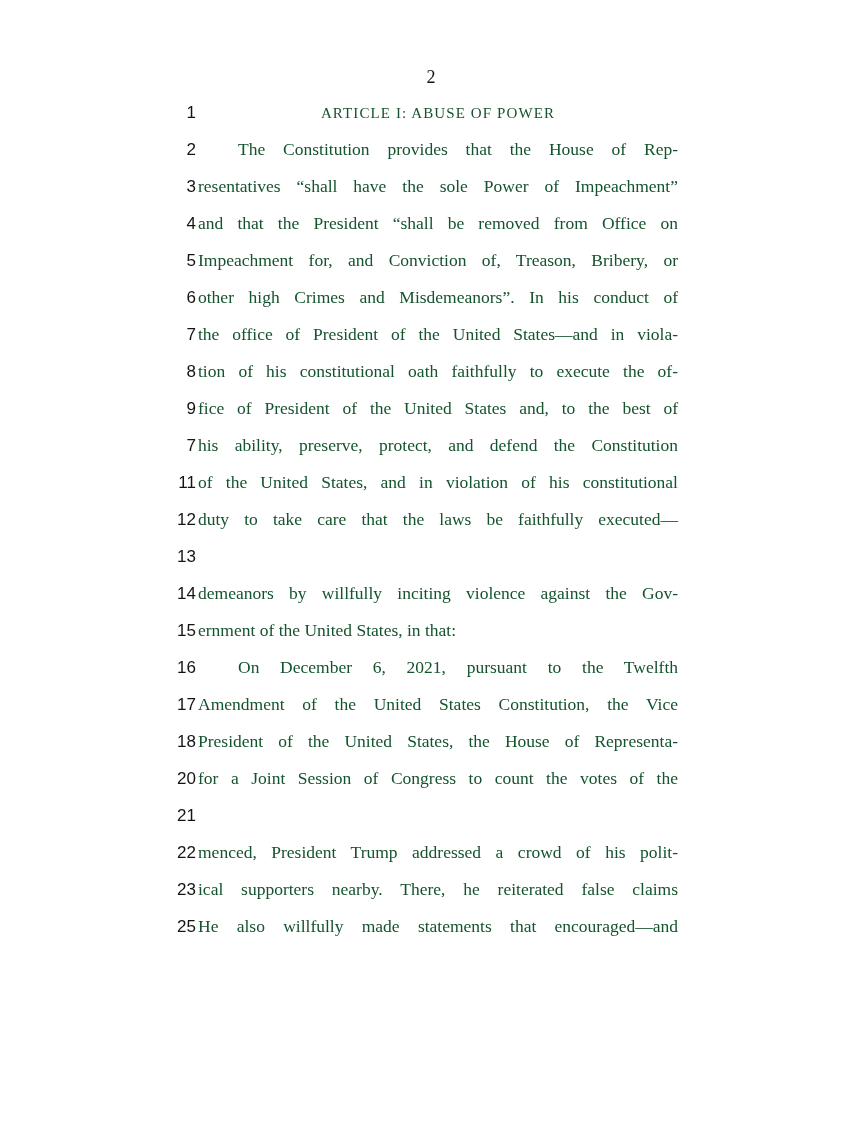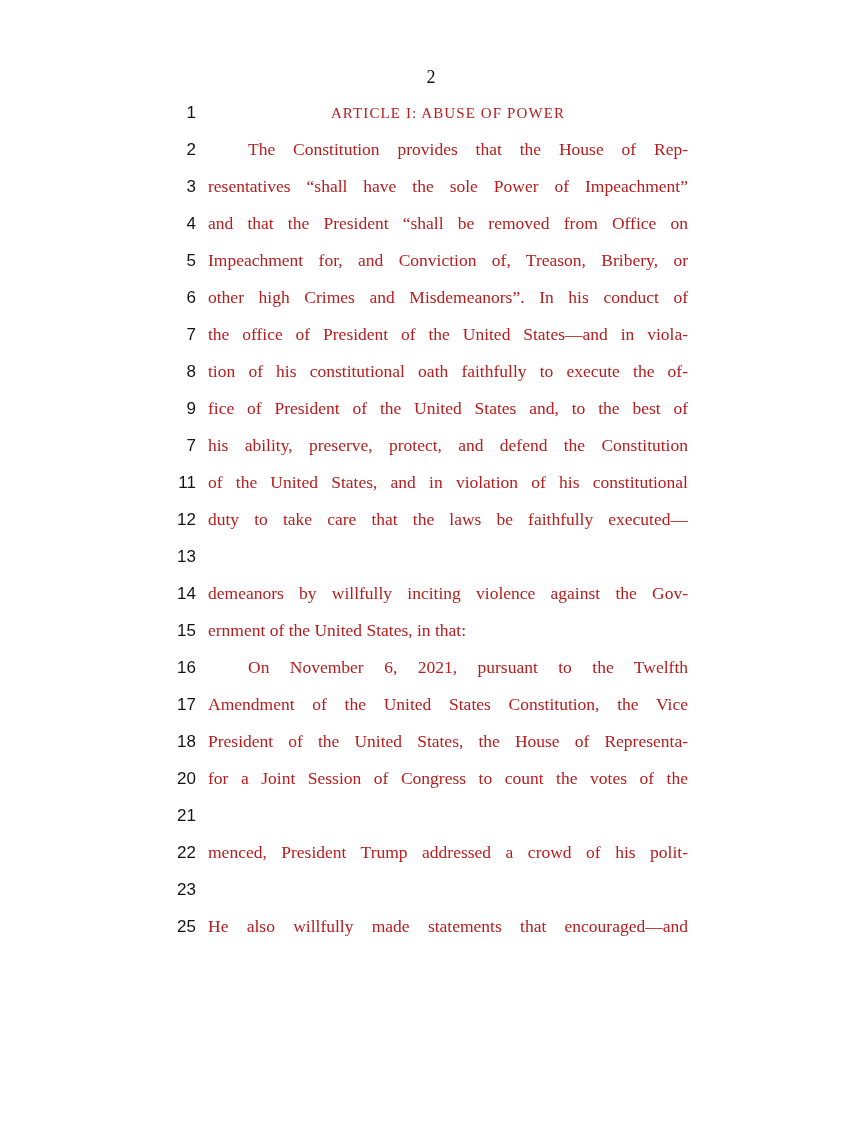--- a/index.html
+++ b/index.html
@@ -40,28 +40,28 @@
   .num {
     flex: 0 0 196px;
     text-align: right;
     font-family: "Liberation Sans", "DejaVu Sans", sans-serif;
     font-size: 17px;
     line-height: 37px;
     color: #141414;
   }
   .text {
     flex: 0 0 480px;
-    margin-left: 12px;
+    margin-left: 2px;
     font-family: "Liberation Serif", "DejaVu Serif", serif;
     font-size: 17.5px;
     line-height: 37px;
     text-align: justify;
     text-align-last: justify;
     -moz-text-align-last: justify;
-    color: #b91c1c;
+    color: #14532d;
     white-space: normal;
   }
   .text.indent {
     text-indent: 40px;
   }
   .text.para-end {
     text-align: center;
     text-align-last: left;
     -moz-text-align-last: left;
   }
@@ -137,21 +137,21 @@
     <div class="row">
       <span class="num">14</span>
       <span class="text">demeanors by willfully inciting violence against the Gov-</span>
     </div>
     <div class="row">
       <span class="num">15</span>
       <span class="text para-end">ernment of the United States, in that:</span>
     </div>
     <div class="row">
       <span class="num">16</span>
-      <span class="text indent">On November 6, 2021, pursuant to the Twelfth</span>
+      <span class="text indent">On December 6, 2021, pursuant to the Twelfth</span>
     </div>
     <div class="row">
       <span class="num">17</span>
       <span class="text">Amendment of the United States Constitution, the Vice</span>
     </div>
     <div class="row">
       <span class="num">18</span>
       <span class="text">President of the United States, the House of Representa-</span>
     </div>
     <div class="row">
@@ -160,20 +160,21 @@
     </div>
     <div class="row">
       <span class="num">21</span>
     </div>
     <div class="row">
       <span class="num">22</span>
       <span class="text">menced, President Trump addressed a crowd of his polit-</span>
     </div>
     <div class="row">
       <span class="num">23</span>
+      <span class="text">ical supporters nearby. There, he reiterated false claims</span>
     </div>
     <div class="row">
       <span class="num">25</span>
       <span class="text">He also willfully made statements that encouraged—and</span>
     </div>
     <div class="row">
       <span class="num"></span>
       <span class="text"></span>
     </div>
 

